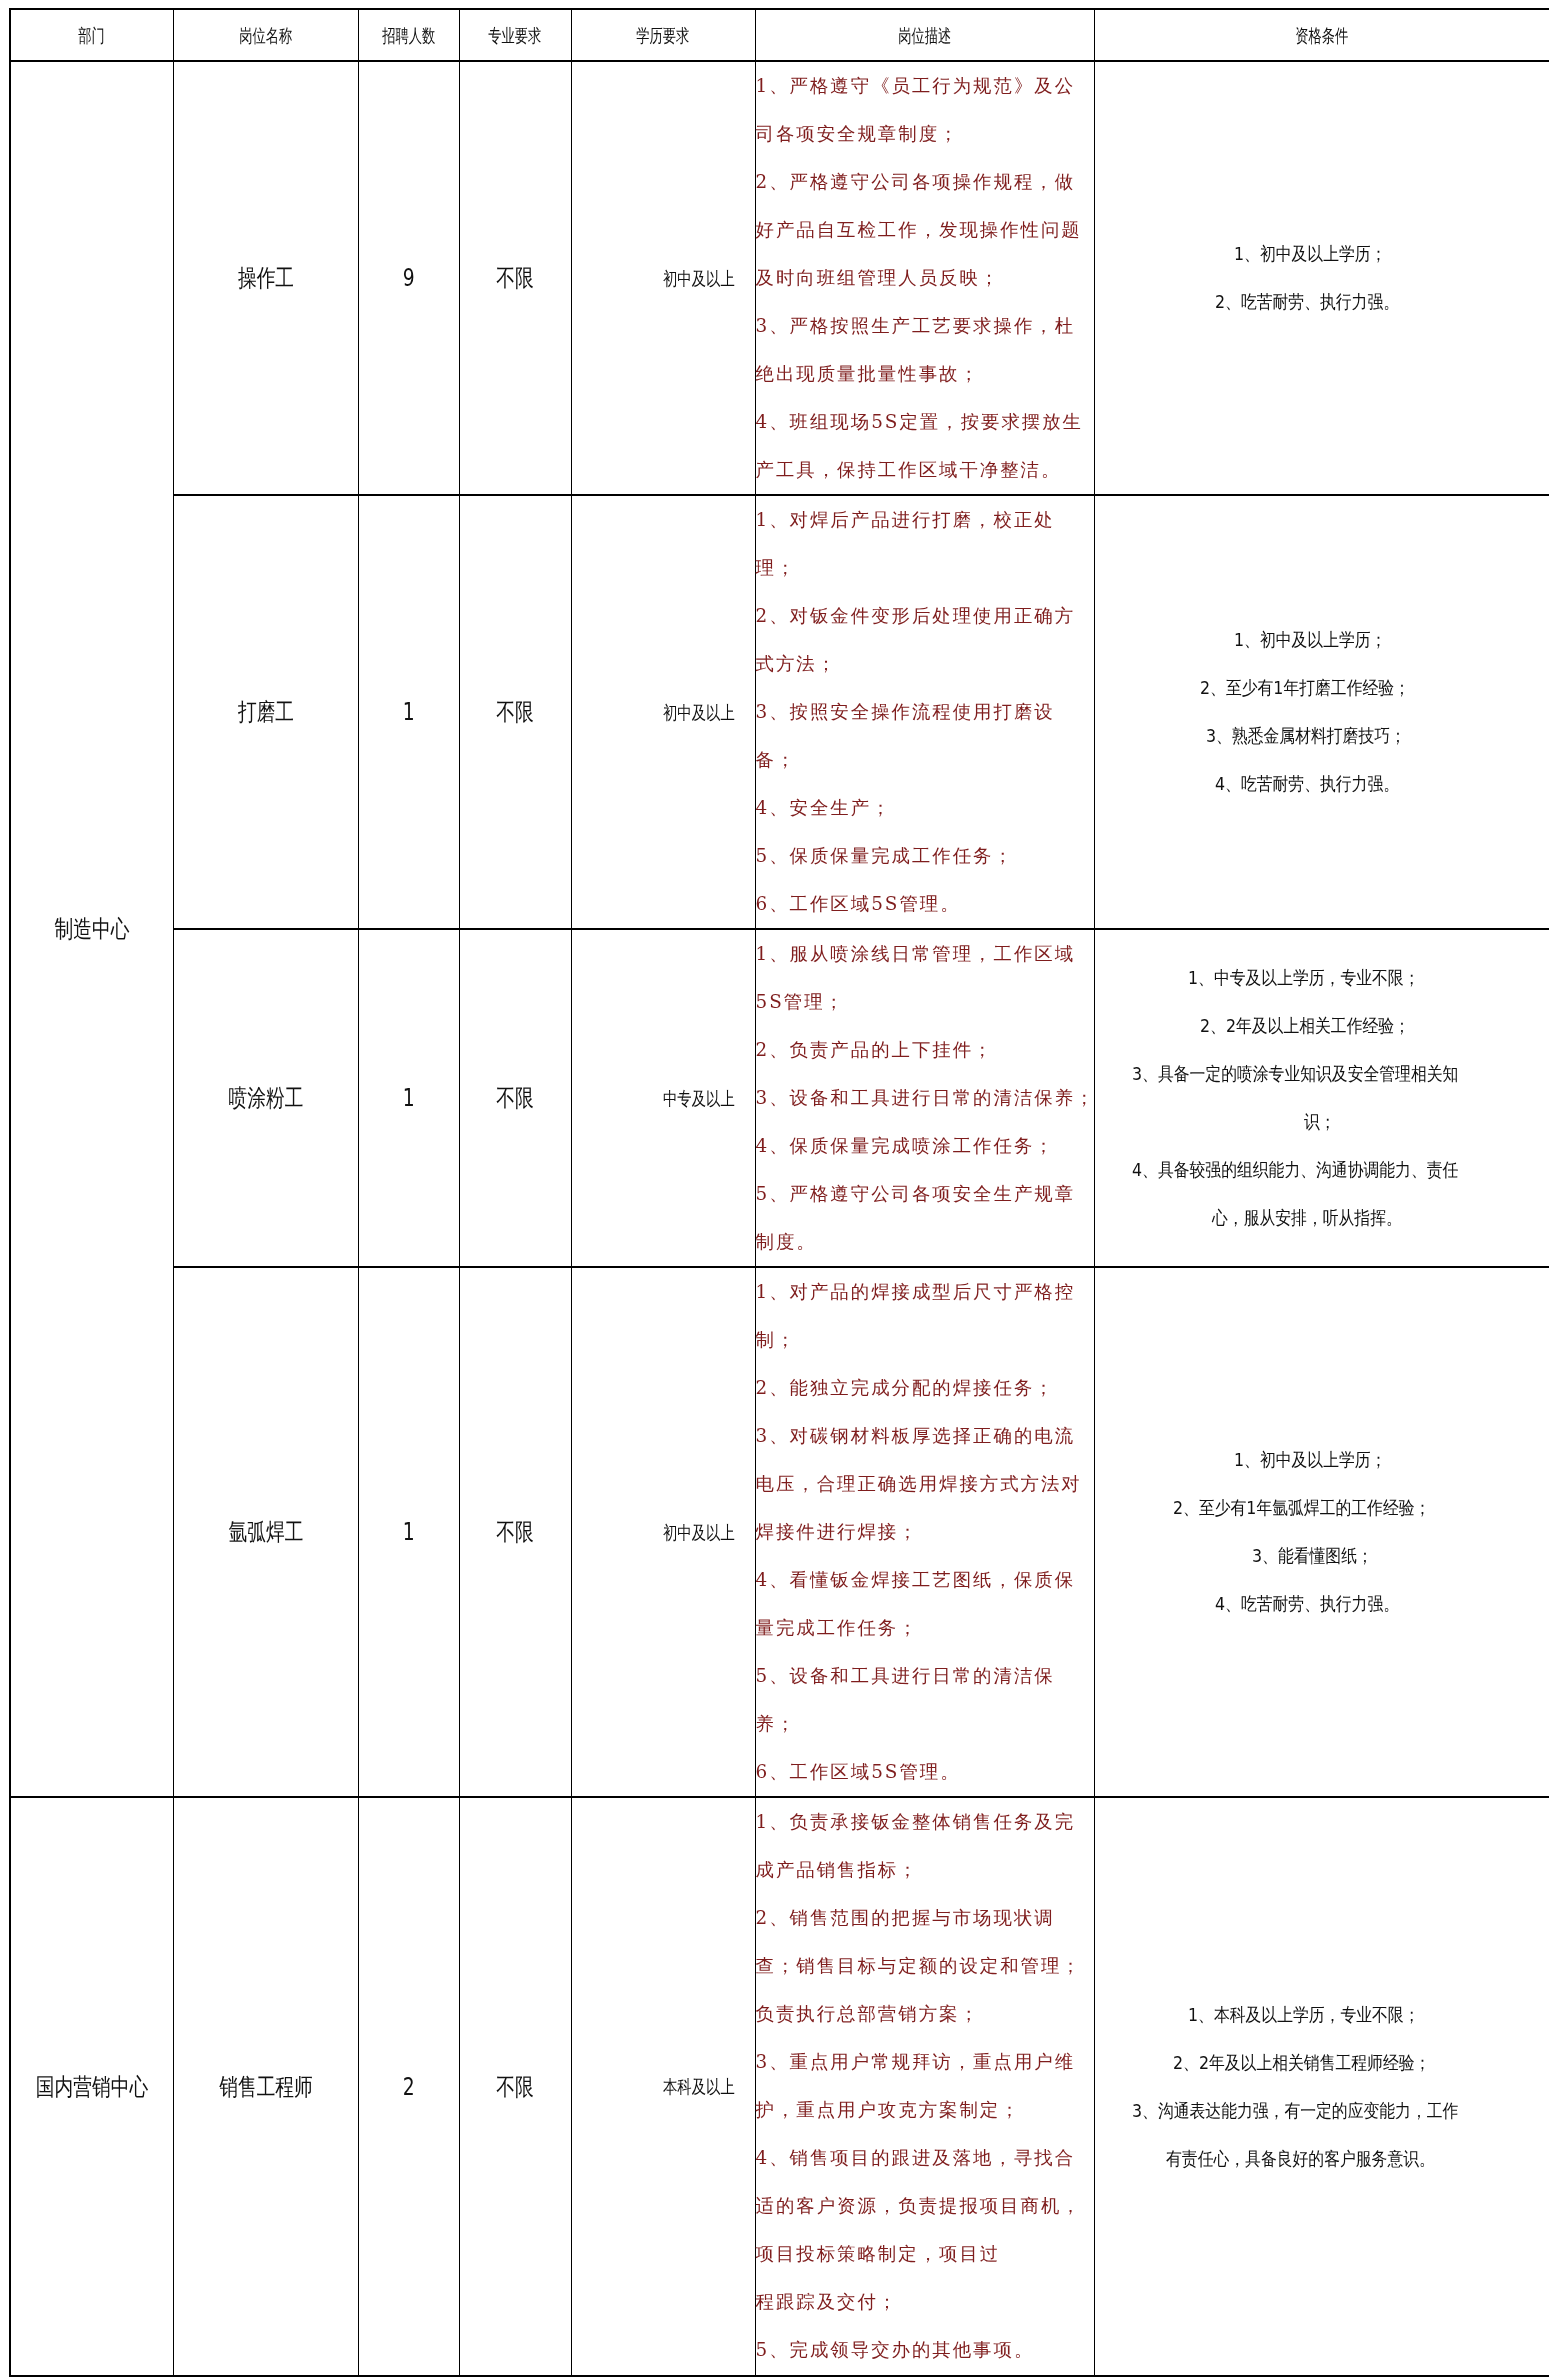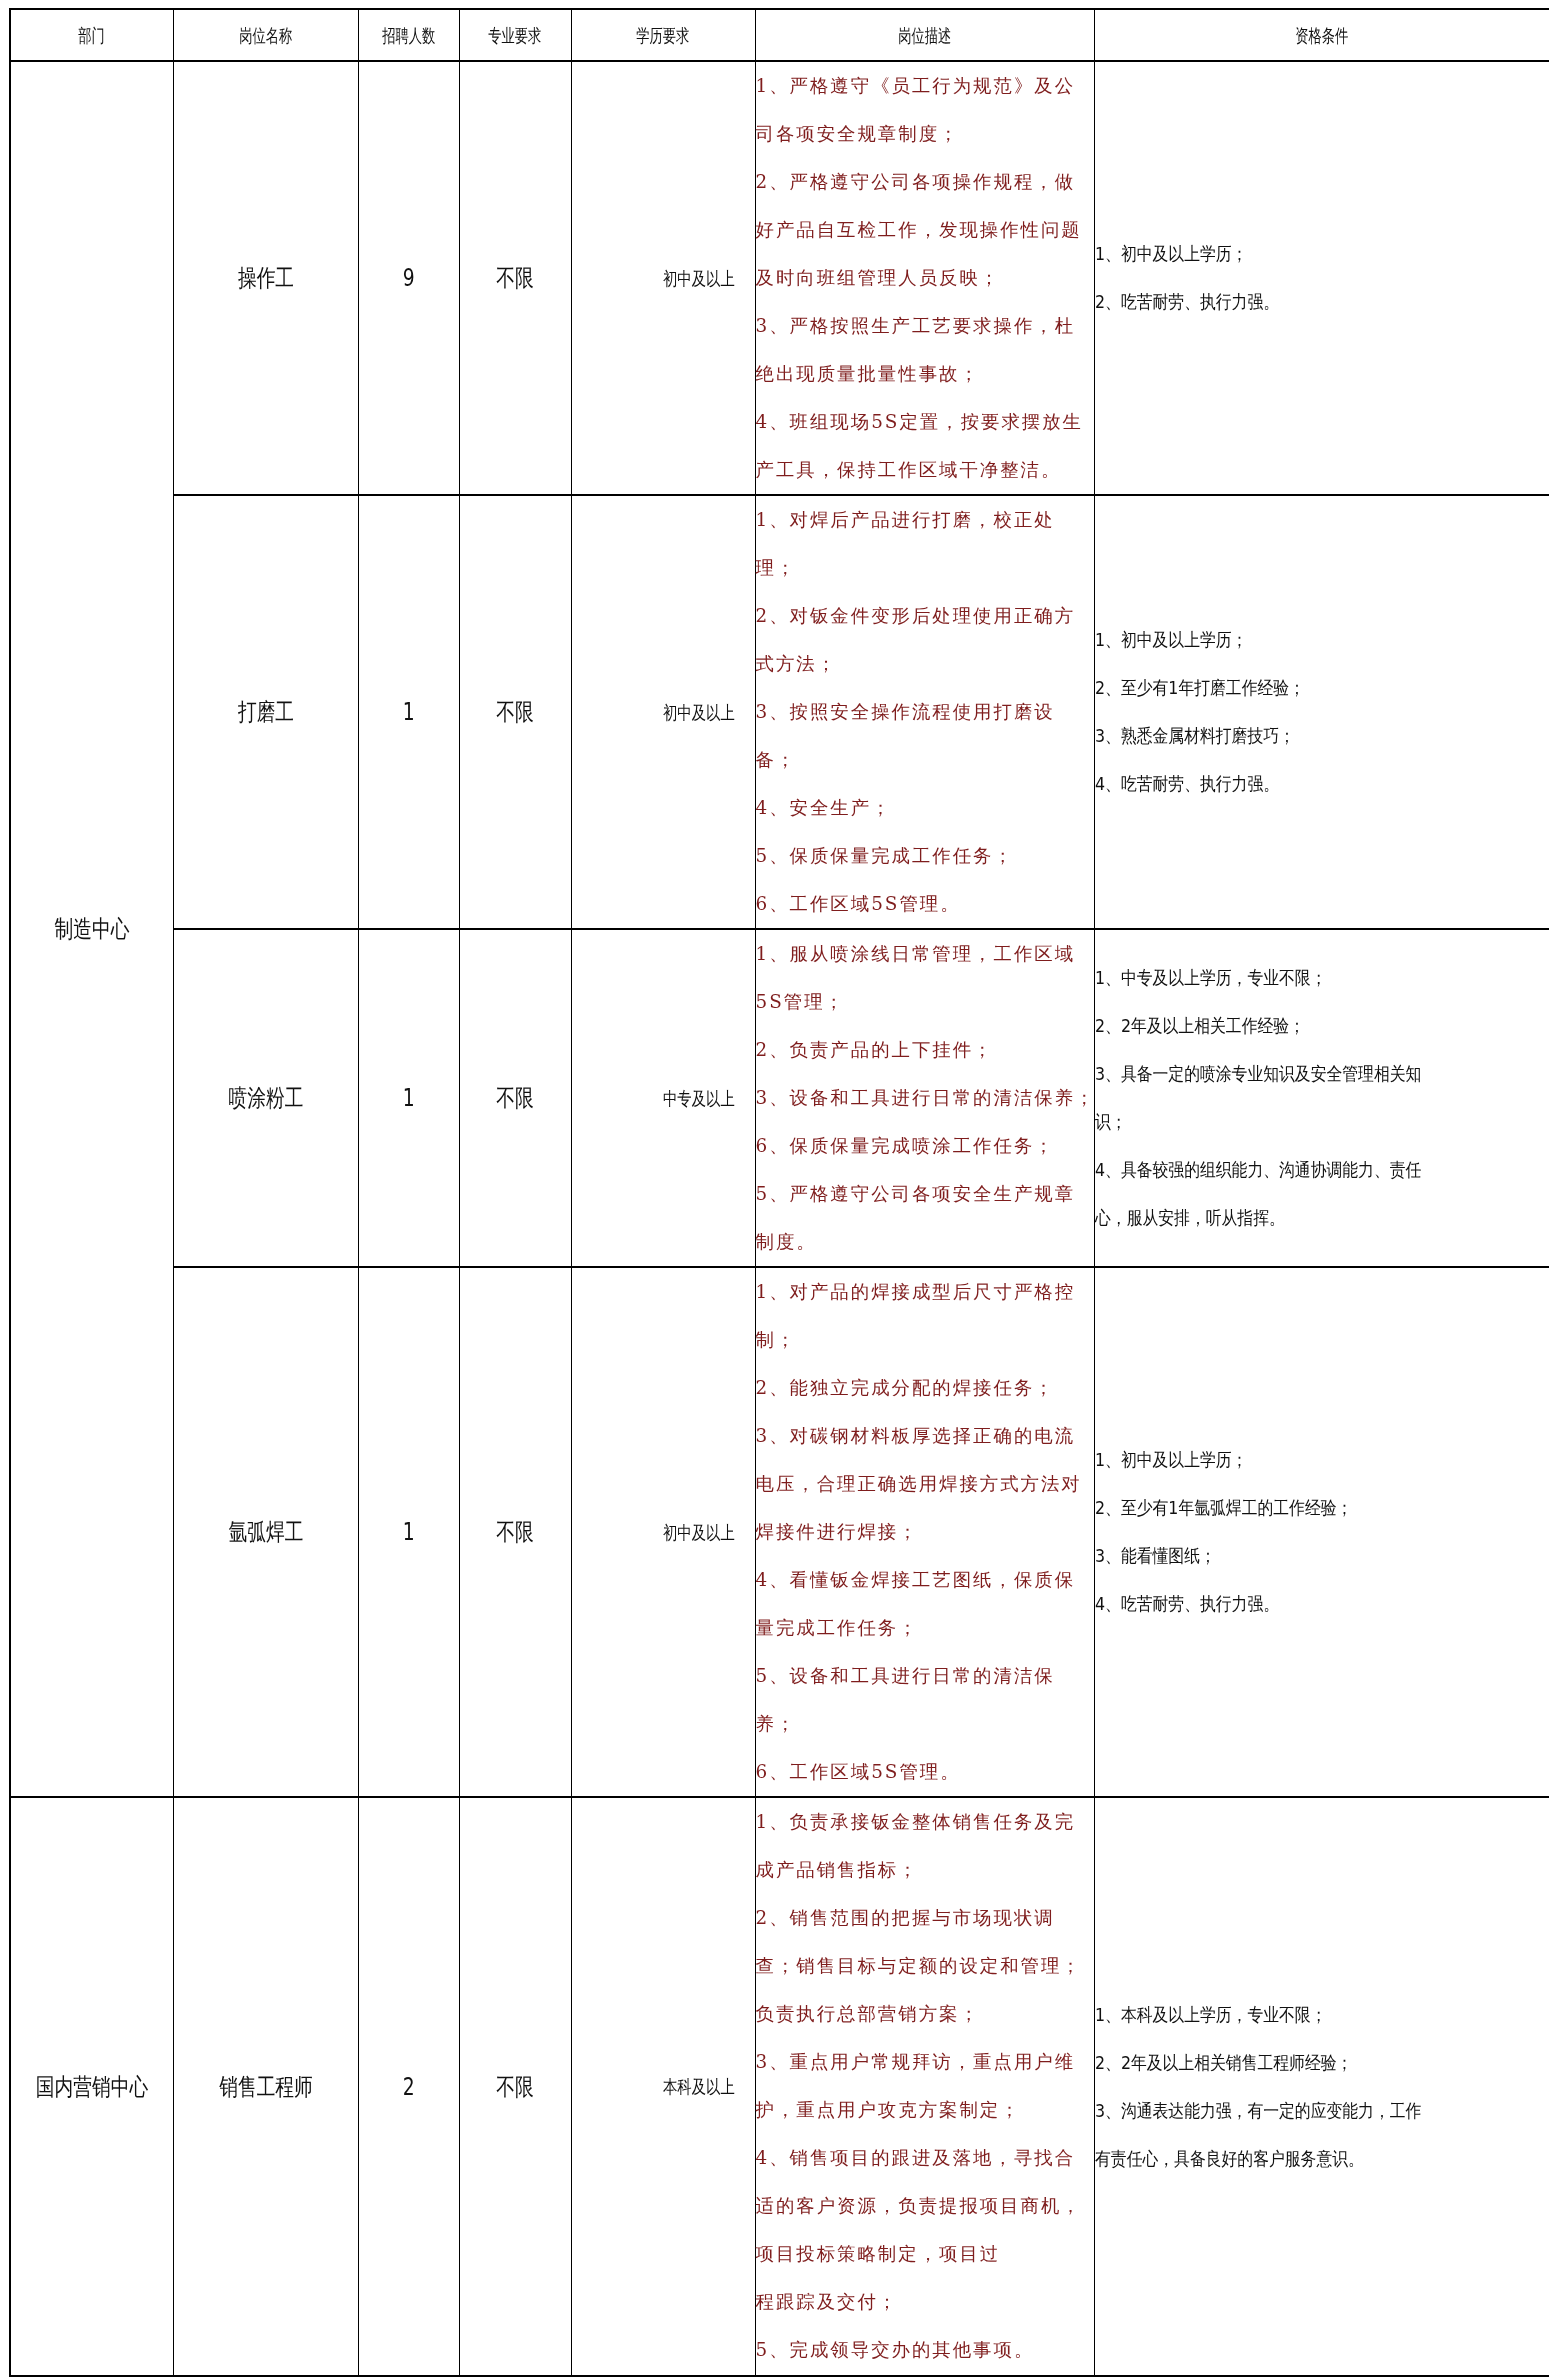--- a/index.html
+++ b/index.html
@@ -22,21 +22,21 @@
                                  transform-origin: center; white-space: nowrap;
                                  font-family: "DejaVu Sans", "Liberation Sans", sans-serif; }
   td.left span { transform-origin: left; }
   td.desc { vertical-align: top; padding: 9.5px 9.5px 6.8px 12.3px; }
   td.desc ul, td.qual ul { list-style: none; margin: 0; padding: 0; }
   td.desc li { font-size: 18.4px; line-height: 48px; letter-spacing: 2px;
                font-family: "DejaVu Serif", "Liberation Serif", serif; color: #7f1d1d;
                white-space: nowrap; }
   td.qual { vertical-align: middle; padding: 0 11px 0 20.4px; }
   td.qual li { font-size: 18.4px; line-height: 48px; white-space: nowrap;
-               font-family: "DejaVu Sans", "Liberation Sans", sans-serif; }
+               font-family: "DejaVu Sans", "Liberation Sans", sans-serif; text-align: center; }
   td.qual li span { display: inline-block; transform: scaleX(0.86); transform-origin: left; }
 </style>
 </head>
 <body>
 
 <table class="recruit">
   <colgroup>
     <col style="width:163px">
     <col style="width:185px">
     <col style="width:101px">
@@ -114,21 +114,21 @@
         <td class="center"><span>喷涂粉工</span></td>
         <td class="center"><span>1</span></td>
         <td class="center"><span>不限</span></td>
         <td class="left"><span>中专及以上</span></td>
         <td class="desc">
           <ul>
             <li>1、服从喷涂线日常管理，工作区域</li>
             <li>5S管理；</li>
             <li>2、负责产品的上下挂件；</li>
             <li>3、设备和工具进行日常的清洁保养；</li>
-            <li>6、保质保量完成喷涂工作任务；</li>
+            <li>4、保质保量完成喷涂工作任务；</li>
             <li>5、严格遵守公司各项安全生产规章</li>
             <li>制度。</li>
           </ul>
         </td>
         <td class="qual">
           <ul>
             <li><span>1、中专及以上学历，专业不限；</span></li>
             <li><span>2、2年及以上相关工作经验；</span></li>
             <li><span>3、具备一定的喷涂专业知识及安全管理相关知</span></li>
             <li><span>识；</span></li>

